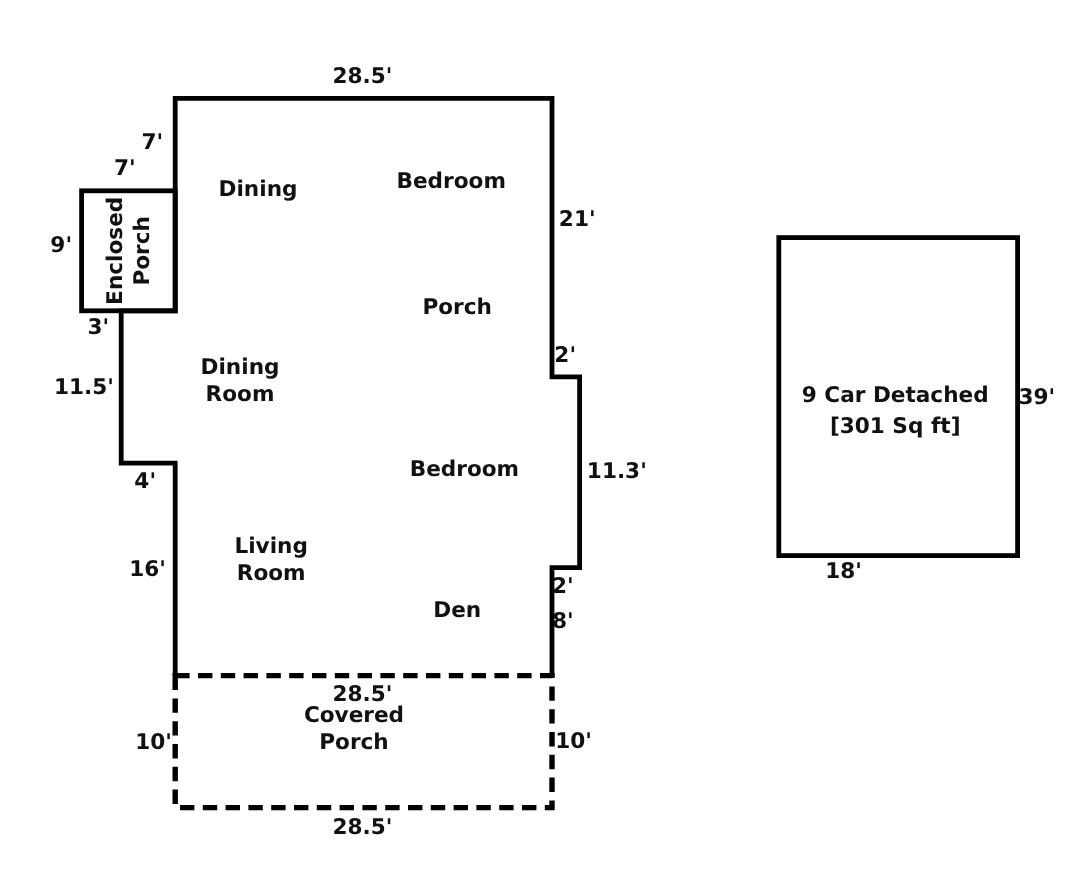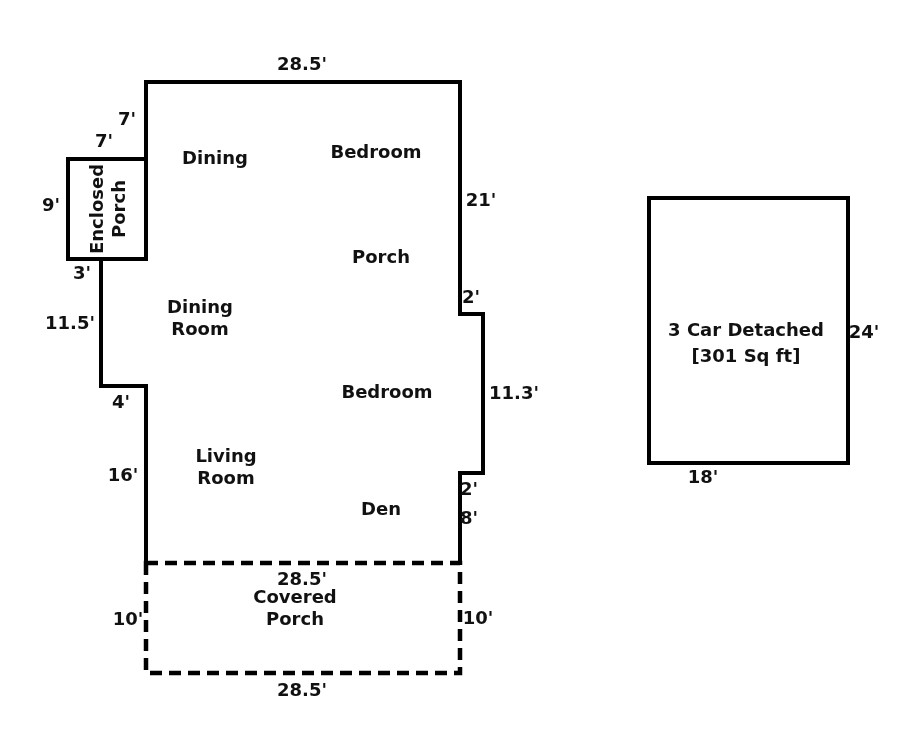--- a/index.html
+++ b/index.html
@@ -40,21 +40,21 @@
     <rect x="146" y="563" width="314" height="110" fill="none" stroke="#000000" stroke-width="4.5" stroke-dasharray="12 7"></rect>
 
     <rect x="649" y="198" width="199" height="265" fill="none" stroke="#000000" stroke-width="4"></rect>
   </svg>
 
   <div class="lbl dim" style="left:302px;top:64px">28.5'</div>
   <div class="lbl dim" style="left:127px;top:119px">7'</div>
   <div class="lbl dim" style="left:70px;top:323px">11.5'</div>
   <div class="lbl dim" style="left:121px;top:402px">4'</div>
   <div class="lbl dim" style="left:123px;top:475px">16'</div>
-  <div class="lbl dim" style="left:481px;top:200px">21'</div>
+  <div class="lbl dim" style="left:481px;top:183px">21'</div>
   <div class="lbl dim" style="left:471px;top:297px">2'</div>
   <div class="lbl dim" style="left:514px;top:393px">11.3'</div>
   <div class="lbl dim" style="left:469px;top:489px">2'</div>
   <div class="lbl dim" style="left:469px;top:518px">8'</div>
 
   <div class="lbl" style="left:215px;top:158px">Dining</div>
   <div class="lbl" style="left:376px;top:152px">Bedroom</div>
   <div class="lbl" style="left:381px;top:257px">Porch</div>
   <div class="lbl" style="left:200px;top:318px">
     <span class="ln">Dining</span>
@@ -77,18 +77,18 @@
 
   <div class="lbl dim" style="left:302px;top:579px">28.5'</div>
   <div class="lbl" style="left:295px;top:608px">
     <span class="ln">Covered</span>
     <span class="ln">Porch</span>
   </div>
   <div class="lbl dim" style="left:128px;top:619px">10'</div>
   <div class="lbl dim" style="left:478px;top:618px">10'</div>
   <div class="lbl dim" style="left:302px;top:690px">28.5'</div>
 
-  <div class="lbl" style="left:746px;top:330px">3 Car Detached</div>
+  <div class="lbl" style="left:746px;top:330px">9 Car Detached</div>
   <div class="lbl" style="left:746px;top:356px">[301 Sq ft]</div>
-  <div class="lbl dim" style="left:864px;top:332px">24'</div>
+  <div class="lbl dim" style="left:864px;top:332px">39'</div>
   <div class="lbl dim" style="left:703px;top:477px">18'</div>
 
 </div>
 
 </body></html>

